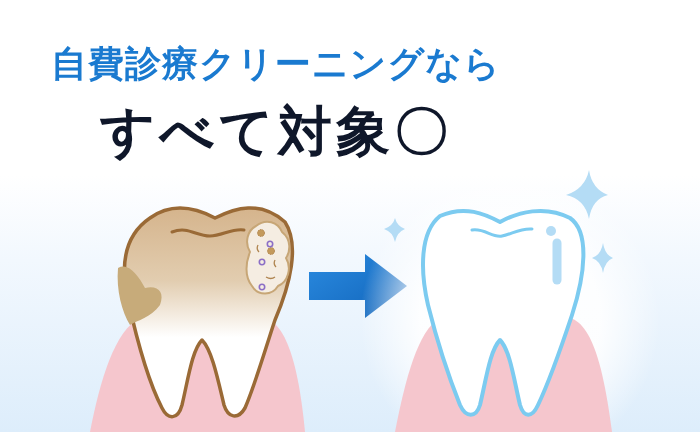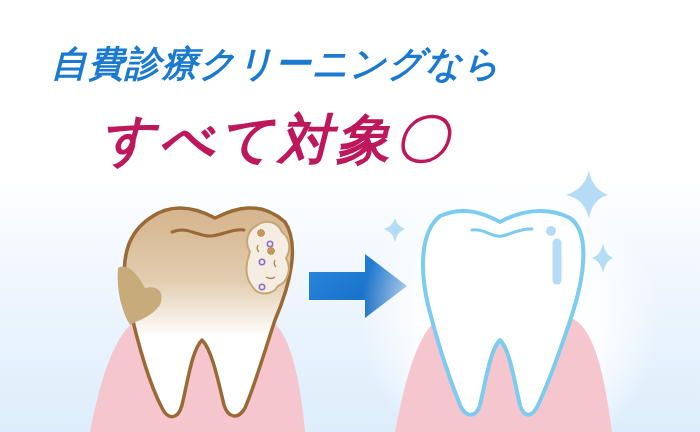--- a/index.html
+++ b/index.html
@@ -1,21 +1,21 @@
 <!DOCTYPE html>
 <html><head>
 <meta charset="utf-8">
 <style>
   html, body { margin:0; padding:0; }
   body { width:700px; height:432px; overflow:hidden; position:relative;
     background: linear-gradient(to bottom, #ffffff 0px, #ffffff 175px, #f2f8fe 260px, #ddedfb 432px);
     font-family: "DejaVu Sans", sans-serif; }
-  .headline { position:absolute; left:0; width:552px; text-align:center; font-weight:bold; margin:0;font-style:italic; }
+  .headline { position:absolute; left:0; width:552px; text-align:center; font-weight:bold; margin:0; }
   #h1 { top:40px; font-size:36px; color:#1a7ad0; letter-spacing:1px; }
-  #h2 { top:104px; font-size:54px; color:#be185d; letter-spacing:4px; }
+  #h2 { top:96px; font-size:54px; color:#0f172a; letter-spacing:4px; }
   .art { position:absolute; left:0; top:0; }
 </style>
 </head>
 <body>
 
 <h1 class="headline" id="h1">自費診療クリーニングなら</h1>
 <h2 class="headline" id="h2">すべて対象〇</h2>
 
 <svg class="art" width="700" height="432" viewBox="0 0 700 432">
   <defs>

